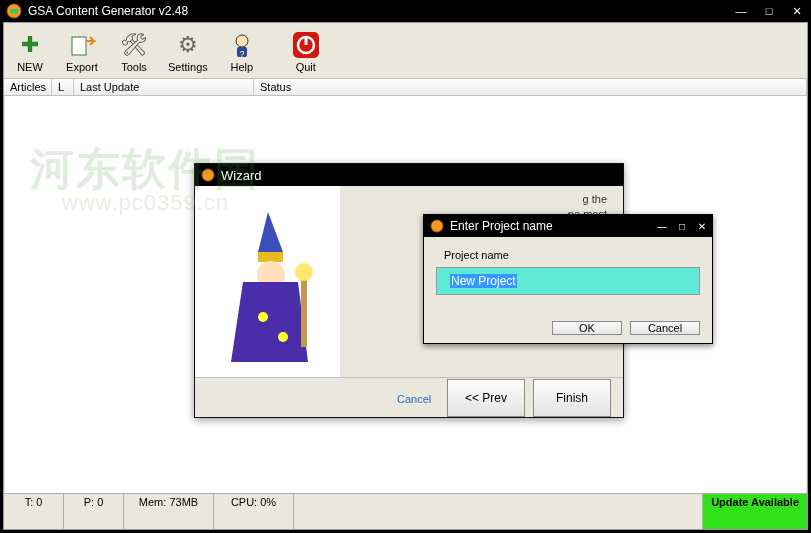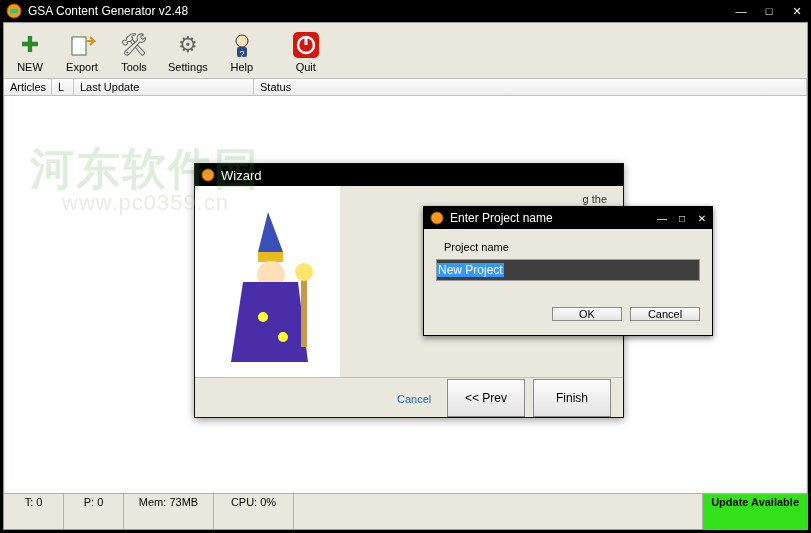--- a/index.html
+++ b/index.html
@@ -26,34 +26,34 @@
 .wizard .dlg-title .dicon{width:14px;height:14px;margin-right:6px;}
 .wizard-body { display:flex; height: 192px; border-bottom:1px solid #c0c0c0;}
 .wizard-left { width: 145px; background:#fff; display:flex; align-items:flex-end; justify-content:center; padding-bottom:10px;}
 .wizard-right { flex:1; padding: 6px 12px; position:relative;}
 .wizard-right h2 { font-size:22px; font-weight:normal; margin-bottom:8px;}
 .wizard-right p { font-size:11px; line-height:1.4; color:#333;}
 .wizard-footer { height: 40px; display:flex; align-items:center; justify-content:flex-end; padding-right:12px; gap:8px;}
 .wizard-footer .btn { width:78px; height:38px; background:linear-gradient(#fdfdfd,#e3e3e3); border:1px solid #8a8a8a; font-size:12px; cursor:pointer;}
 .wizard-footer .cancel-link { position:absolute; left:202px; bottom:12px; font-size:11px; color:#1a6cc7; cursor:pointer;}
 
-.pname-dlg { position:absolute; left: 83px; top: 20px; width: 290px; height: 130px; background:#eae7dc; border:1px solid #000; box-shadow: 0 2px 6px rgba(0,0,0,.5); z-index: 5;}
+.pname-dlg { position:absolute; left: 83px; top: 28px; width: 290px; height: 130px; background:#eae7dc; border:1px solid #000; box-shadow: 0 2px 6px rgba(0,0,0,.5); z-index: 5;}
 .pname-dlg .dlg-title { height:22px; background:#000; color:#fff; font-size:12px; display:flex; align-items:center; padding-left:6px;}
 .pname-dlg .dlg-title .spacer{flex:1;}
 .pname-dlg .dlg-title .win-btn{width:20px;height:18px;display:flex;align-items:center;justify-content:center;cursor:pointer;font-size:10px;}
 .pname-dlg .body { padding: 8px 12px;}
 .pname-dlg label { font-size:11px;margin-left:8px; }
 .pname-dlg .btnrow { display:flex; justify-content:flex-end; gap:8px; padding: 10px 12px 0 12px;}
 .pname-dlg .btn { width:70px; height:14px; background:linear-gradient(#fdfdfd,#e3e3e3); border:1px solid #8a8a8a; font-size:11px; cursor:pointer;margin-top:8px;}
 
 .watermark { position:absolute; left: 30px; top: 140px; font-size: 44px; color: rgba(80,160,60,.18); font-family: "SimSun",serif; font-weight:bold; letter-spacing:2px; pointer-events:none; z-index: 2;}
 .watermark-url { position:absolute; left: 62px; top: 190px; font-size: 22px; color: rgba(190,200,170,.35); font-family: Arial; pointer-events:none; z-index:2; letter-spacing:1px;}
 .app-icon-svg{display:block;}
 
-.fake-input { width:100%; height:22px; border:1px solid #9a9a9a; background:#404040; margin-top:4px; padding:0; font-size:12px; display:flex; align-items:center;}
+.fake-input { width:100%; height:22px; border:1px solid #9a9a9a; background:#5eead4; margin-top:4px; padding:13px; font-size:12px; display:flex; align-items:center;}
 .fake-input .seltext{ background:#3399ff; color:#fff; padding:0 1px;}
 </style>
 </head>
 <body>
 
 <div class="main-window">
   <div class="titlebar">
     <span class="icon">
       <svg class="app-icon-svg" width="16" height="16">
           <circle cx="8" cy="8" r="7" fill="#f8981d" stroke="#a65b00"></circle>

